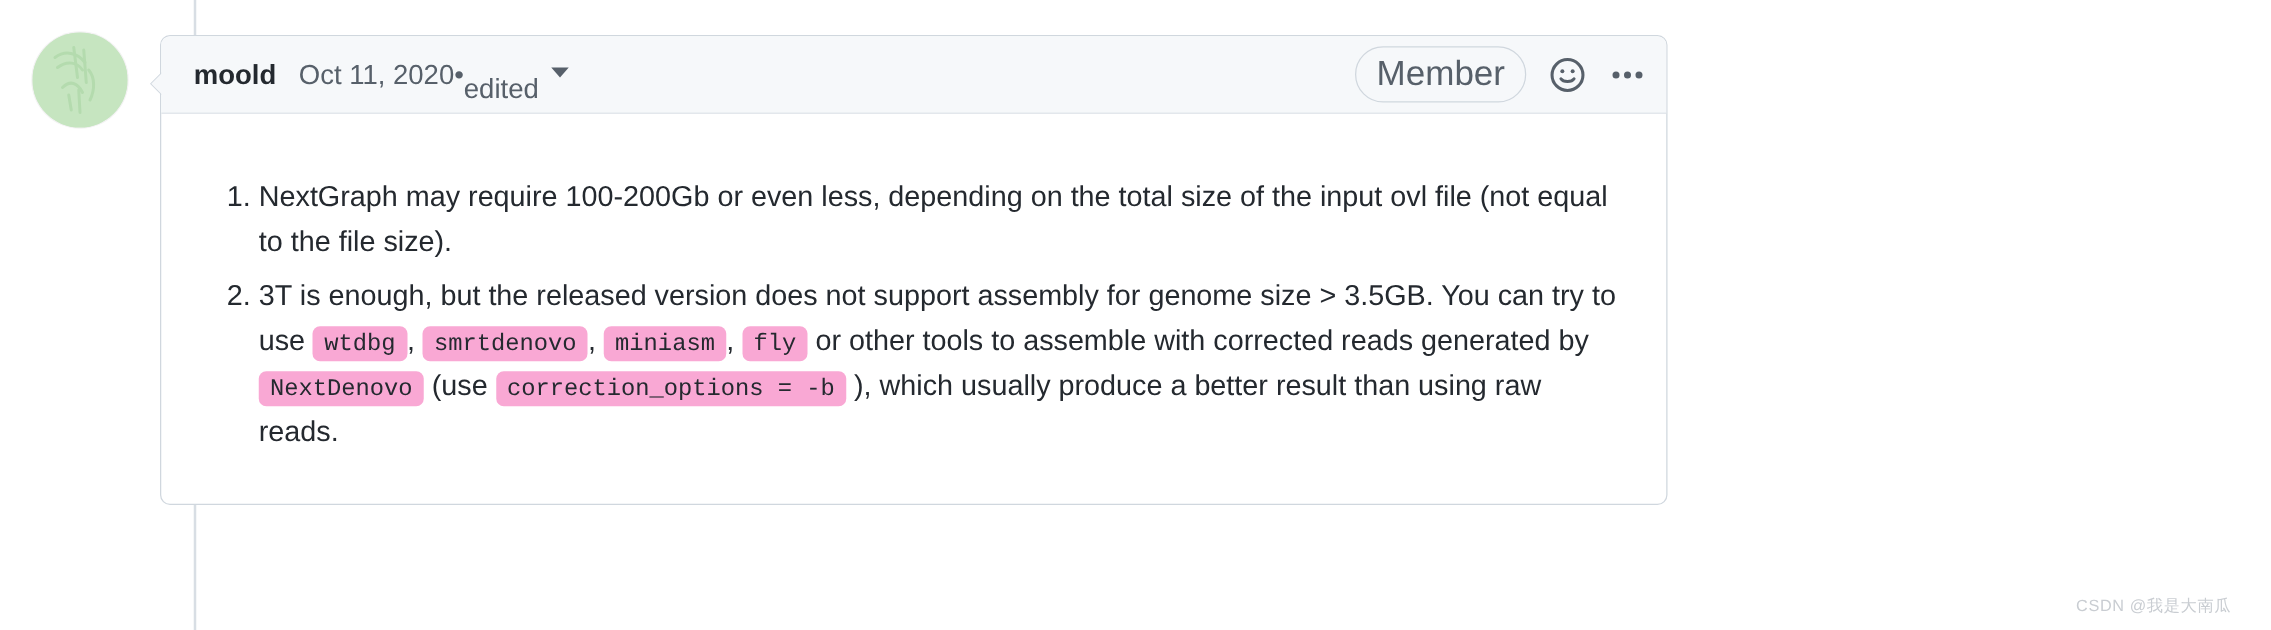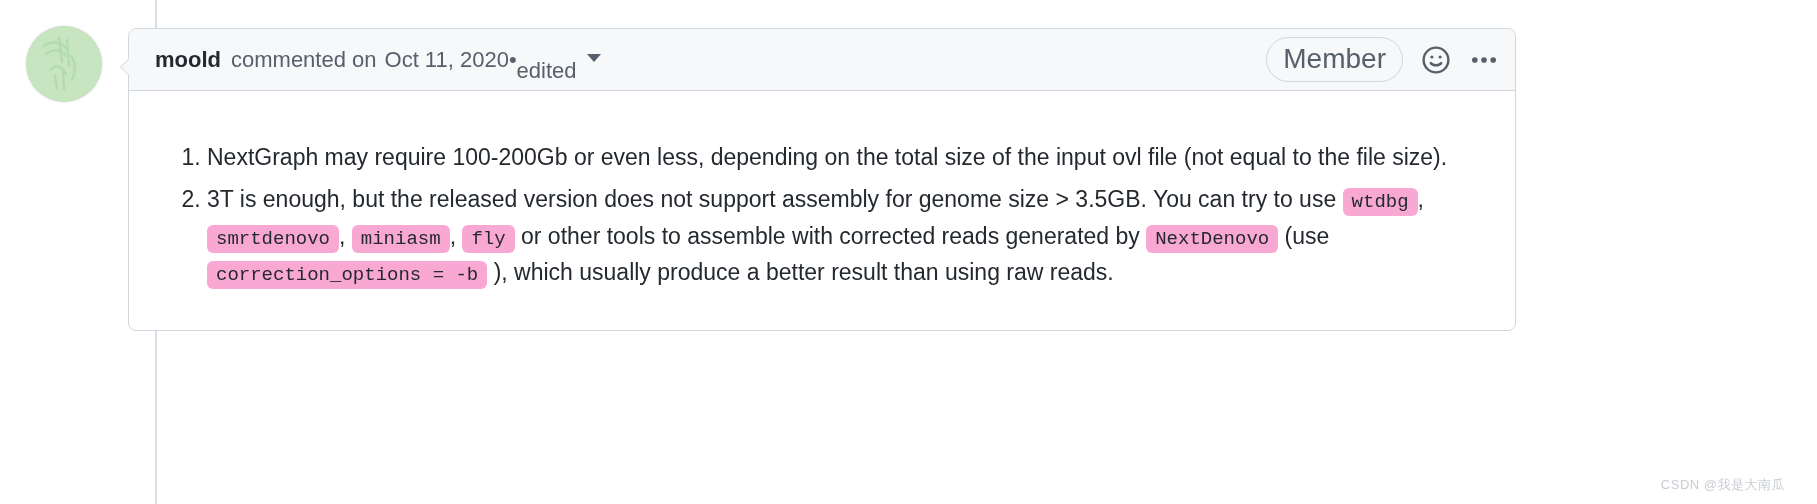--- a/index.html
+++ b/index.html
@@ -38,21 +38,21 @@
     box-shadow: 0 0 0 1px rgba(27,31,36,0.06);
     overflow: hidden;
   }
   .avatar svg { display: block; width: 76px; height: 76px; }
 
   
   .comment {
     position: absolute;
     left: 128px;
     top: 28px;
-    width: 1388px;
+    width: 1206px;
     border: 1px solid #d0d7de;
     border-radius: 8px;
     background: #ffffff;
     box-sizing: border-box;
   }
 
   
   .arrow-outer {
     position: absolute;
     left: -9px;
@@ -190,21 +190,20 @@
     </g>
   </svg>
 </div>
 
 <div class="comment">
   <div class="arrow-outer"></div>
   <div class="arrow-inner"></div>
 
   <div class="comment-header">
     <span class="author">moold</span>
-    <span class="meta">commented on</span>
     <span class="meta" style="margin-left:8px">Oct 11, 2020</span>
     <span class="meta sep">•</span>
     <span class="edited">edited</span>
     <span class="caret"></span>
 
     <span class="header-spacer"></span>
 
     <span class="badge-member">Member</span>
 
     <span class="icon-btn">

